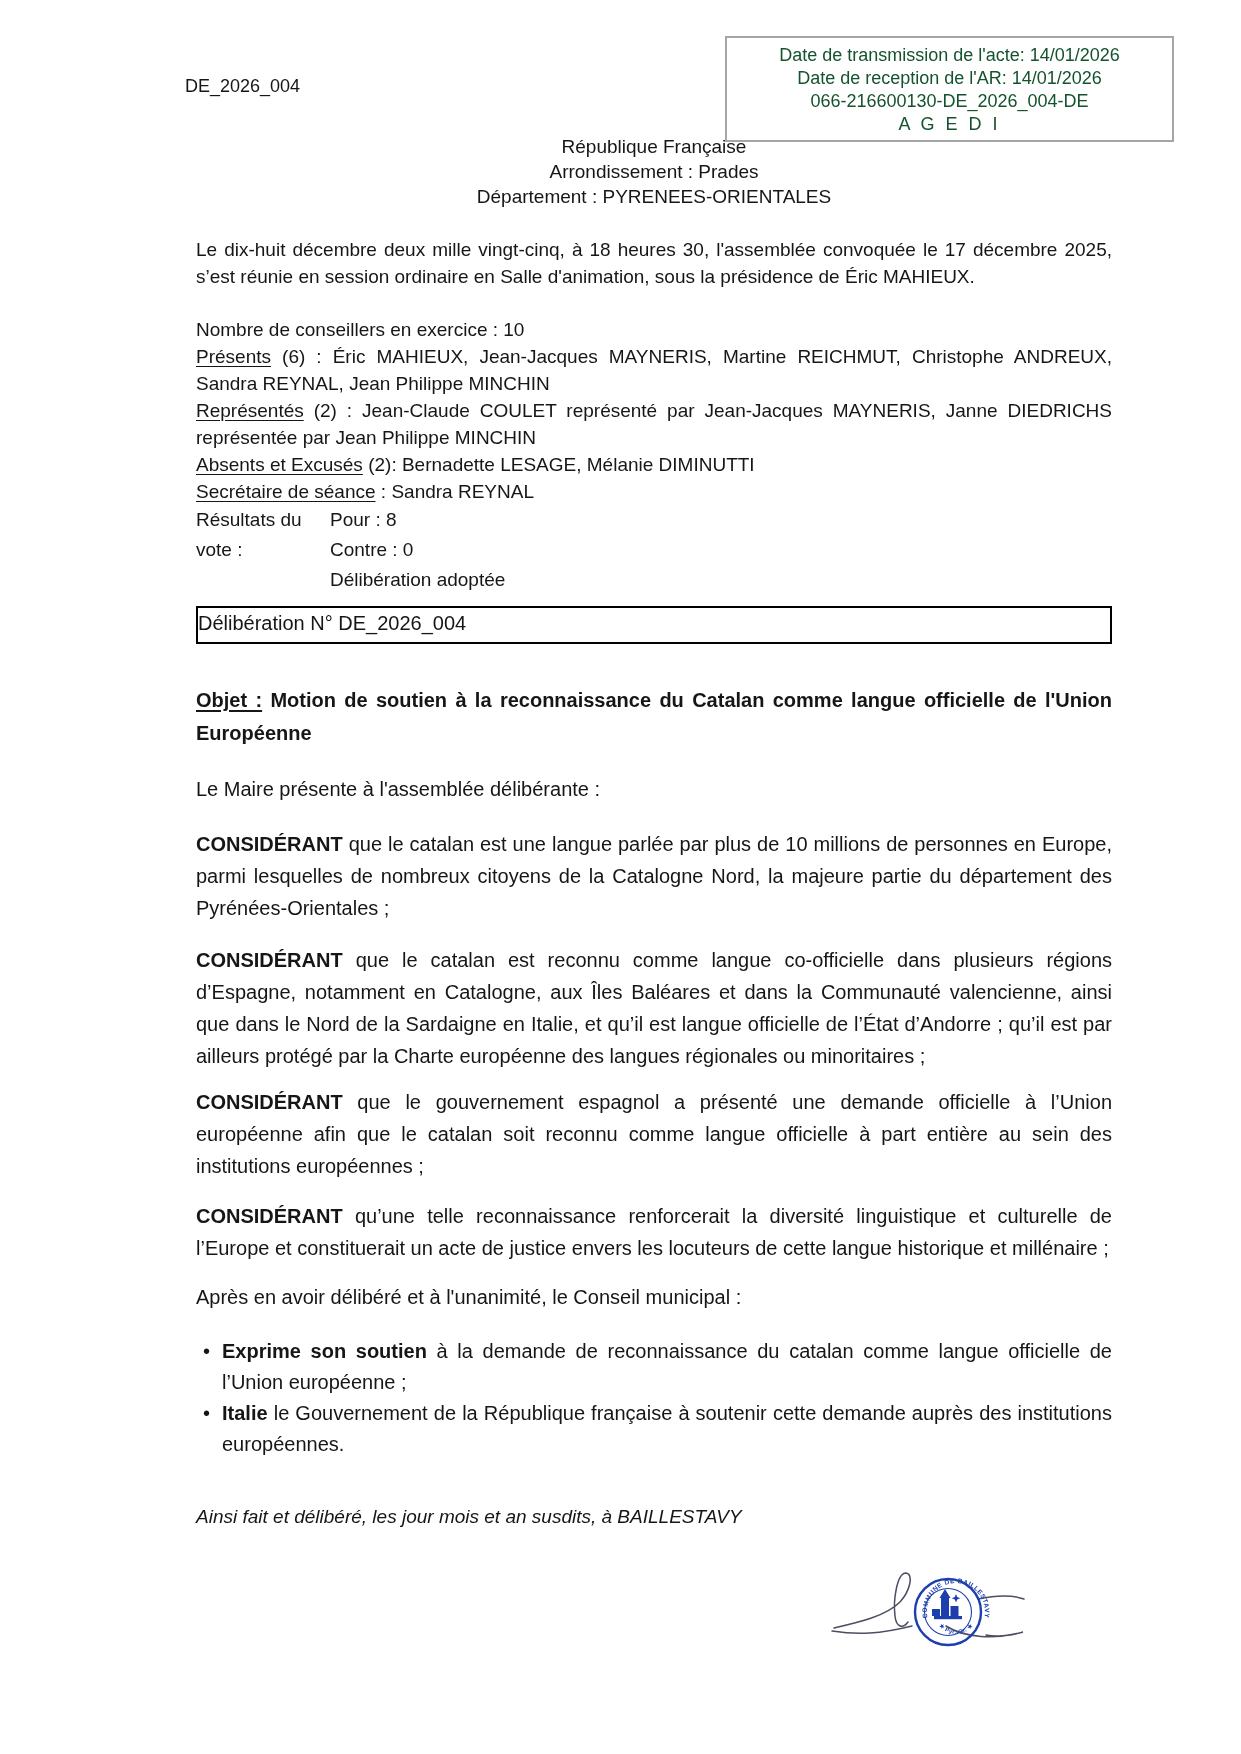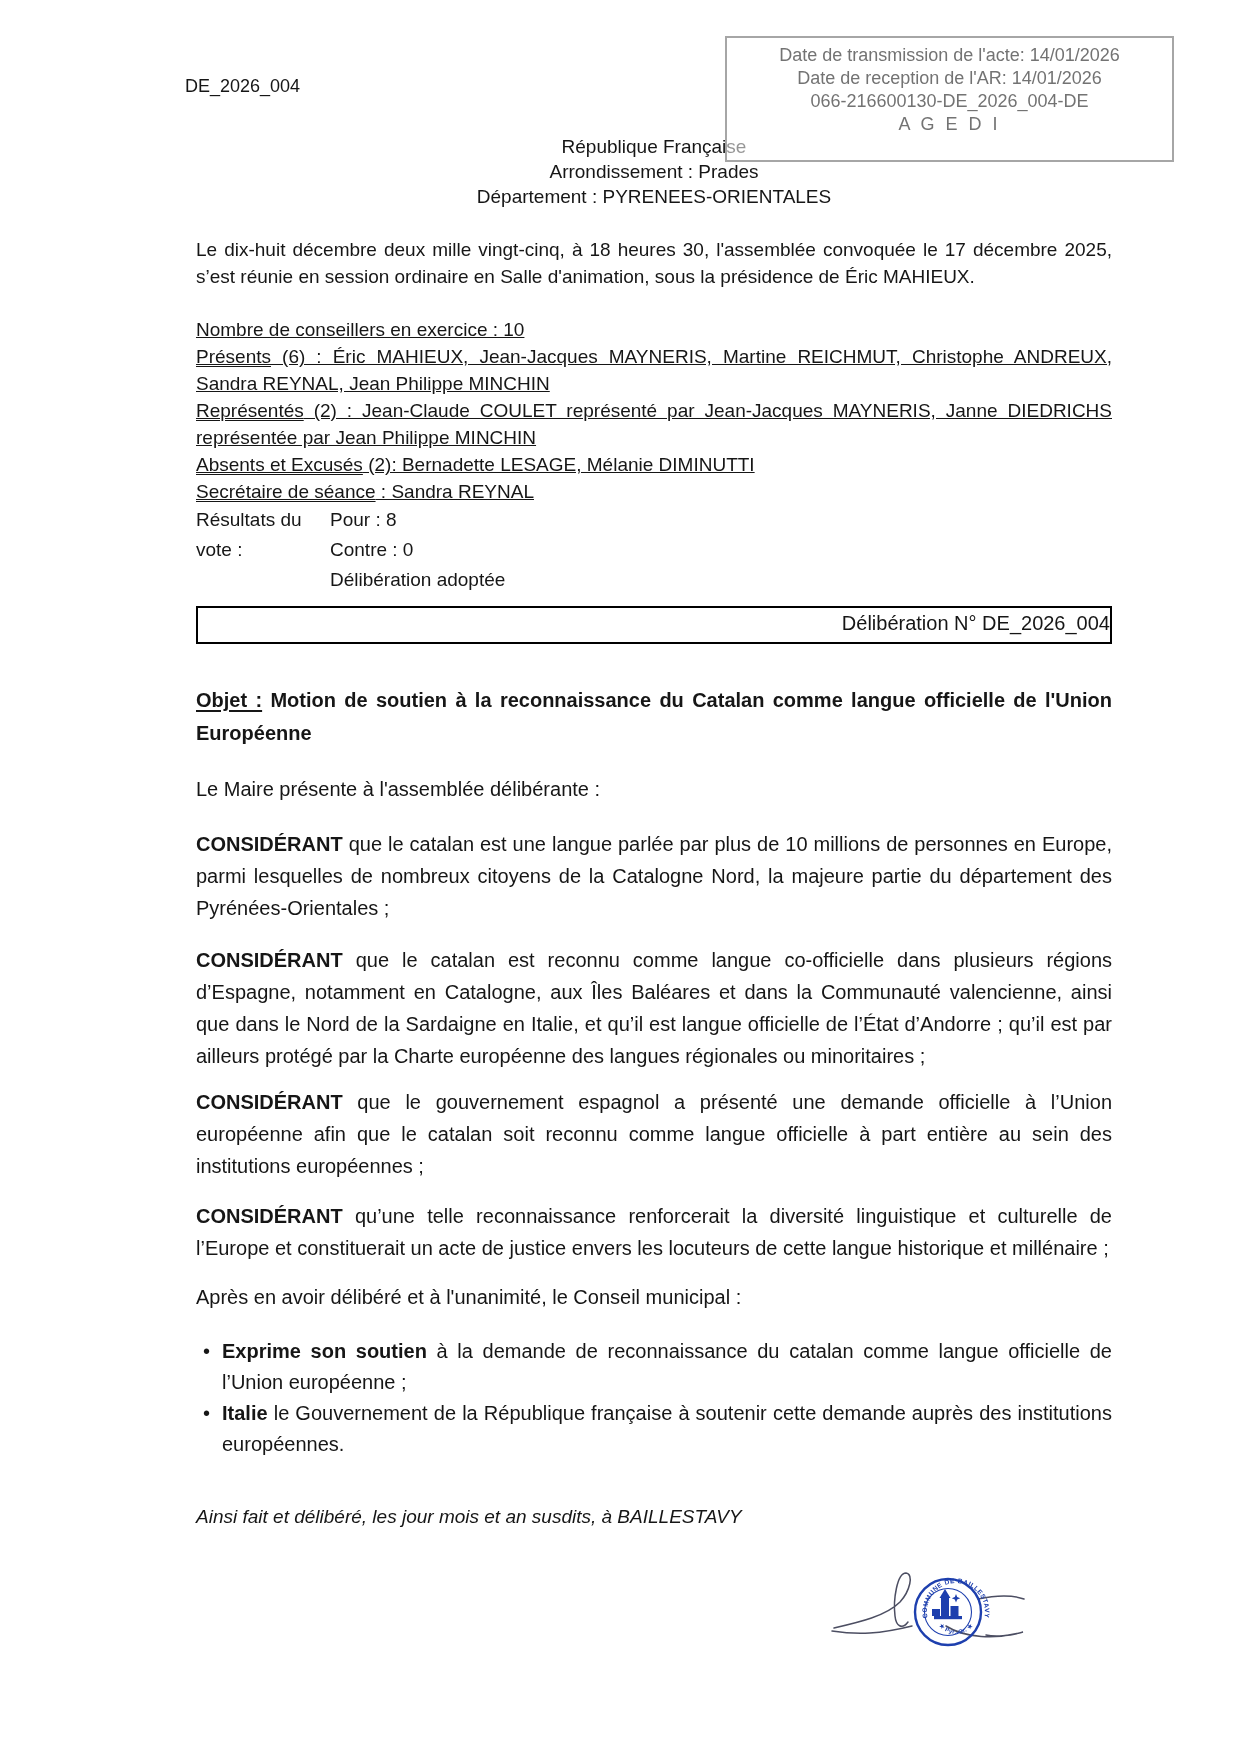--- a/index.html
+++ b/index.html
@@ -5,41 +5,41 @@
   html,body { margin:0; padding:0; background:#ffffff; }
   .page {
     position:relative; width:1241px; height:1754px; background:#ffffff;
     font-family:"Liberation Sans", sans-serif; color:#161616; overflow:hidden;
   }
   .doc-ref { position:absolute; left:185px; top:76px; font-size:18px;text-align:right; }
 
   .tx-box {
     position:absolute; left:725px; top:36px; width:445px;
     border:2px solid #a6a6a6; background:rgba(255,255,255,0.55);
-    color:#737373; text-align:center; font-size:18px; line-height:23px;
-    padding:6px 0 24px; z-index:3;
+    color:#14532d; text-align:center; font-size:18px; line-height:23px;
+    padding:6px 0 4px; z-index:3;
   }
   .tx-box .agedi { letter-spacing:3px; }
 
   .content { position:absolute; left:176px; top:0; width:916px;margin-left:20px; }
 
   .hdr { margin-top:134px; text-align:center; font-size:19px; line-height:25px; z-index:1; }
   .hdr .commune { font-weight:bold; font-size:21px; margin-top:2px; }
 
   .session { margin-top:28px; font-size:19px; line-height:26.5px; text-align:justify; }
 
   .council { margin-top:26px; font-size:19px; line-height:27px; }
-  .council > div { text-align:justify;text-decoration:underline; }
+  .council > div { text-align:justify; }
   .u { text-decoration:underline; text-underline-offset:3px; }
 
   .vote { display:flex; font-size:19px; line-height:30px; }
   .vote .vlabel { width:134px; flex:0 0 134px; }
 
   .delib-box {
-    margin-top:11px; border:2px solid #000; text-align:right;
+    margin-top:11px; border:2px solid #000; text-align:left;
     font-size:20px; padding:4px 0 7px;
   }
 
   .objet { margin-top:40px; font-size:20px; font-weight:bold; line-height:33px; text-align:justify; }
 
   .body-txt { font-size:20px; }
   .intro { margin-top:26px; line-height:26px; }
 
   .para { line-height:32px; text-align:justify; }
   .para b { font-weight:bold; }

